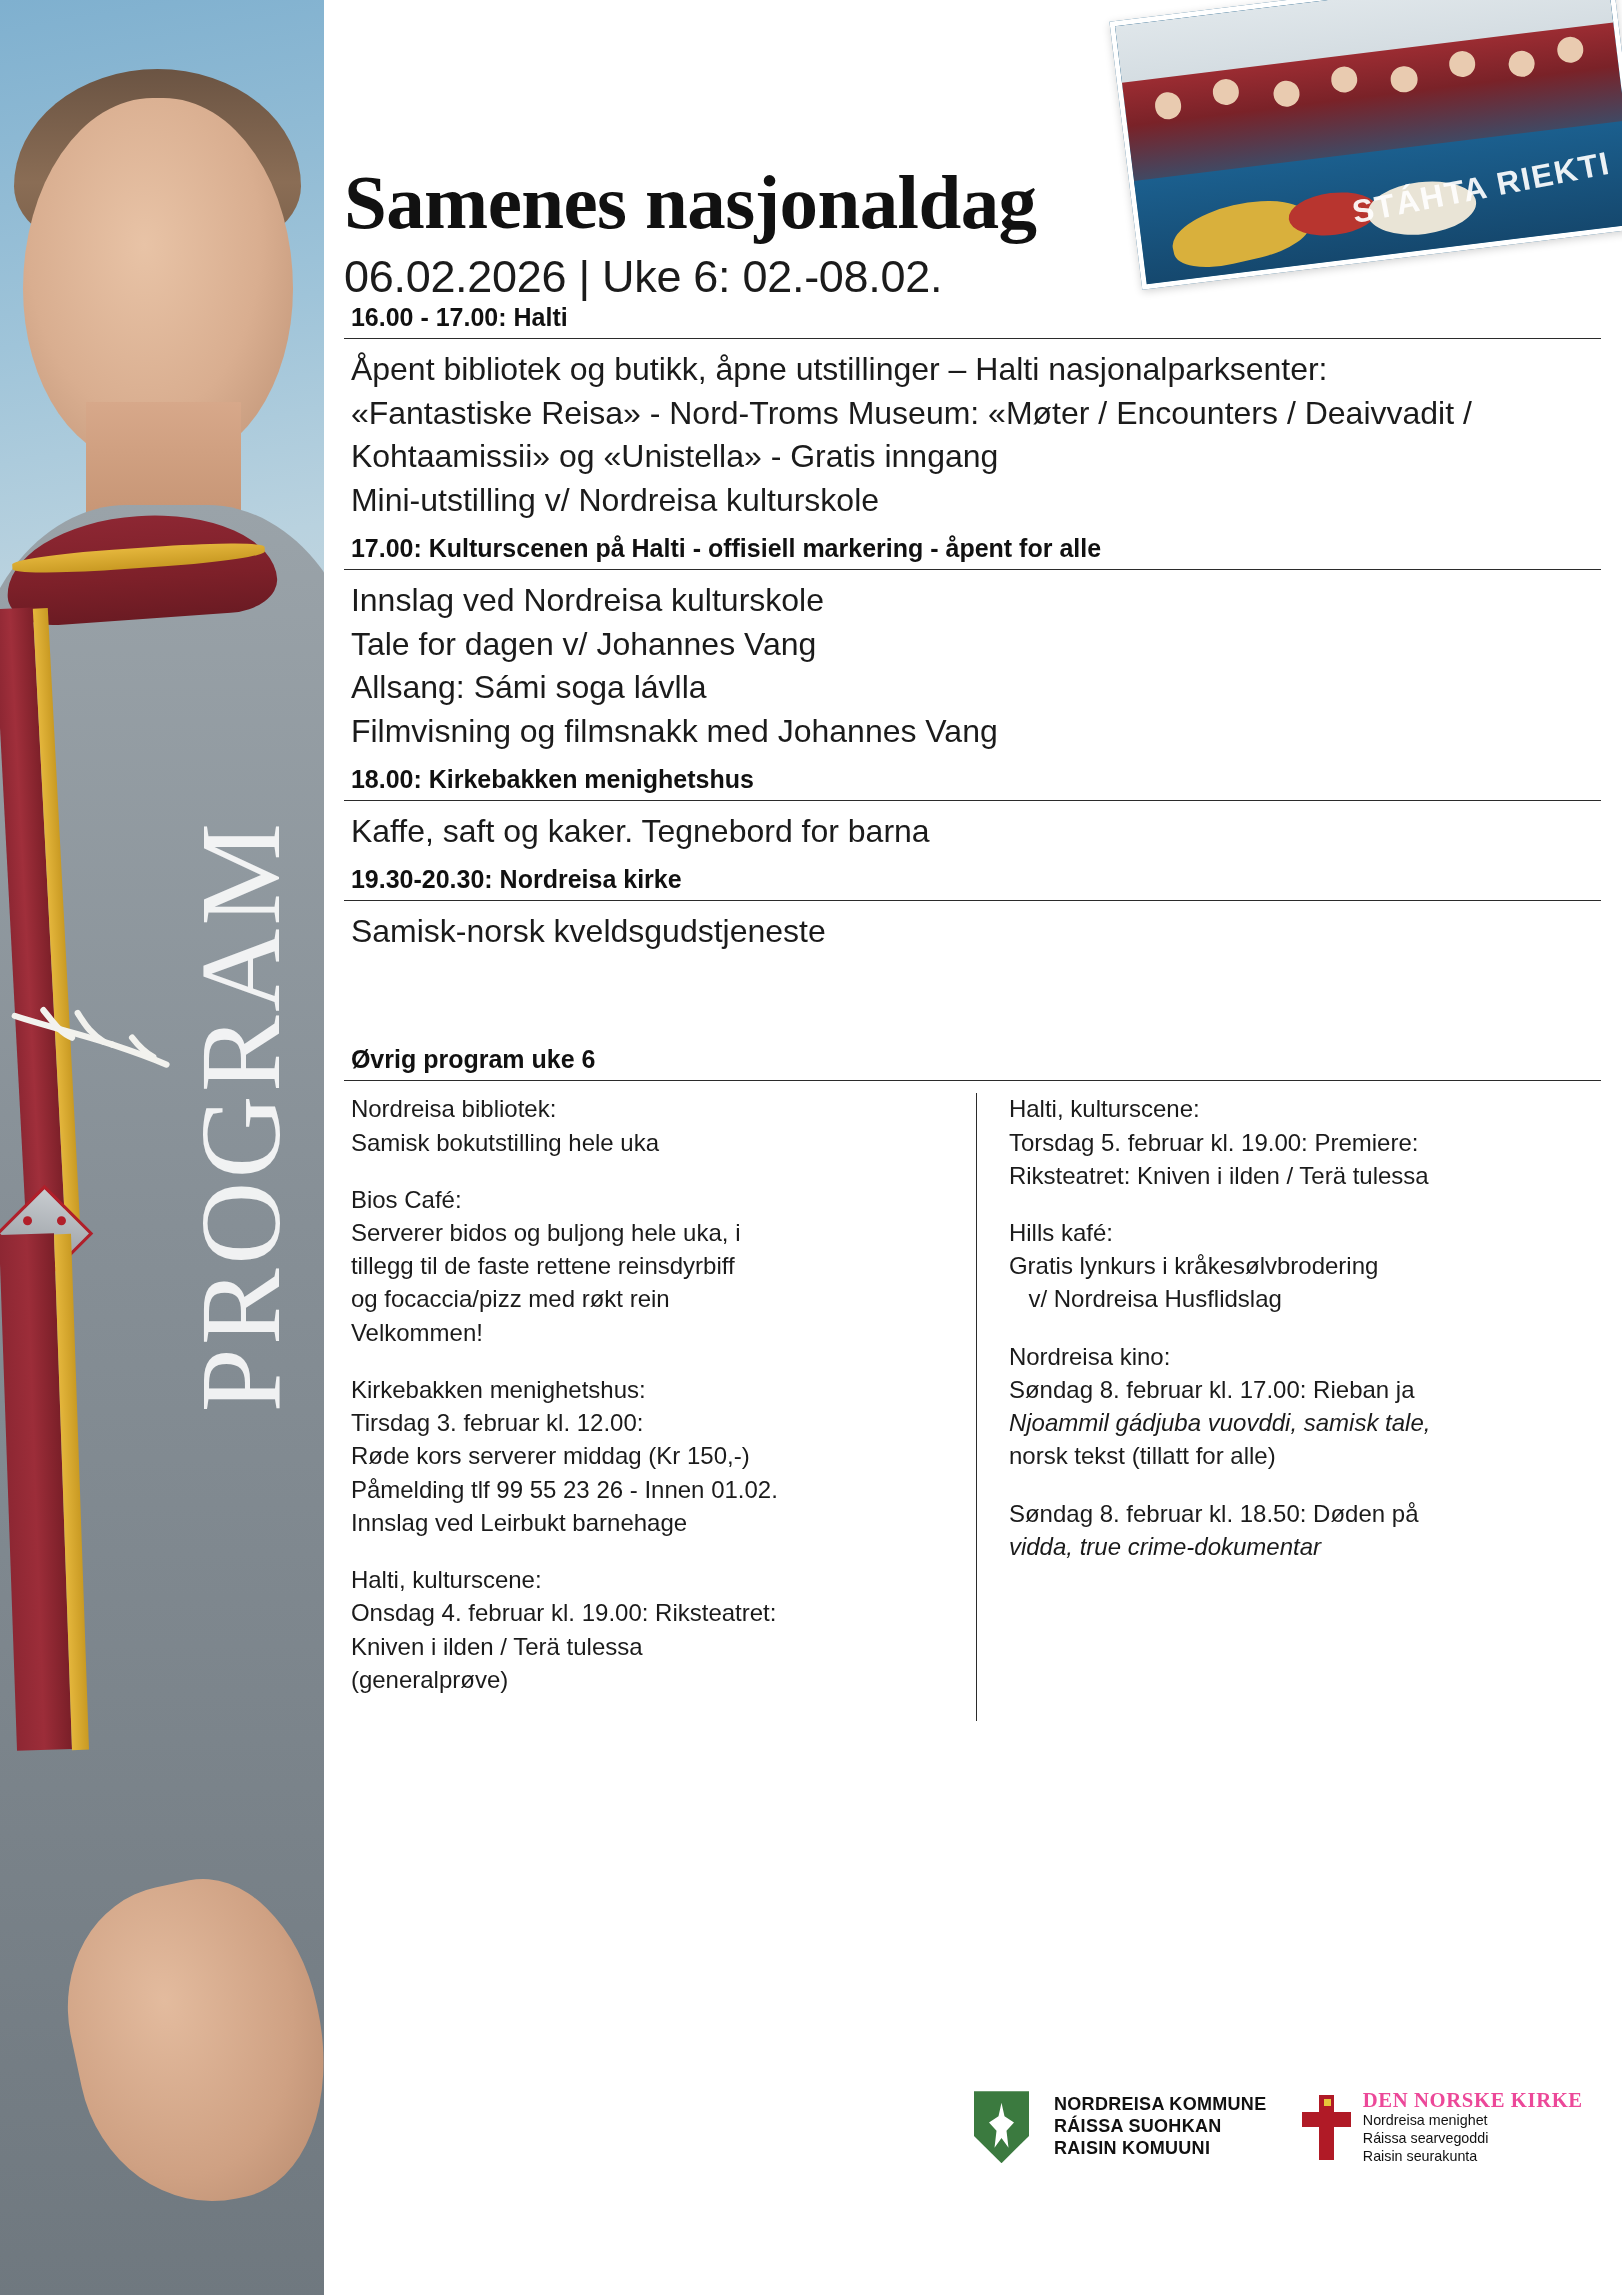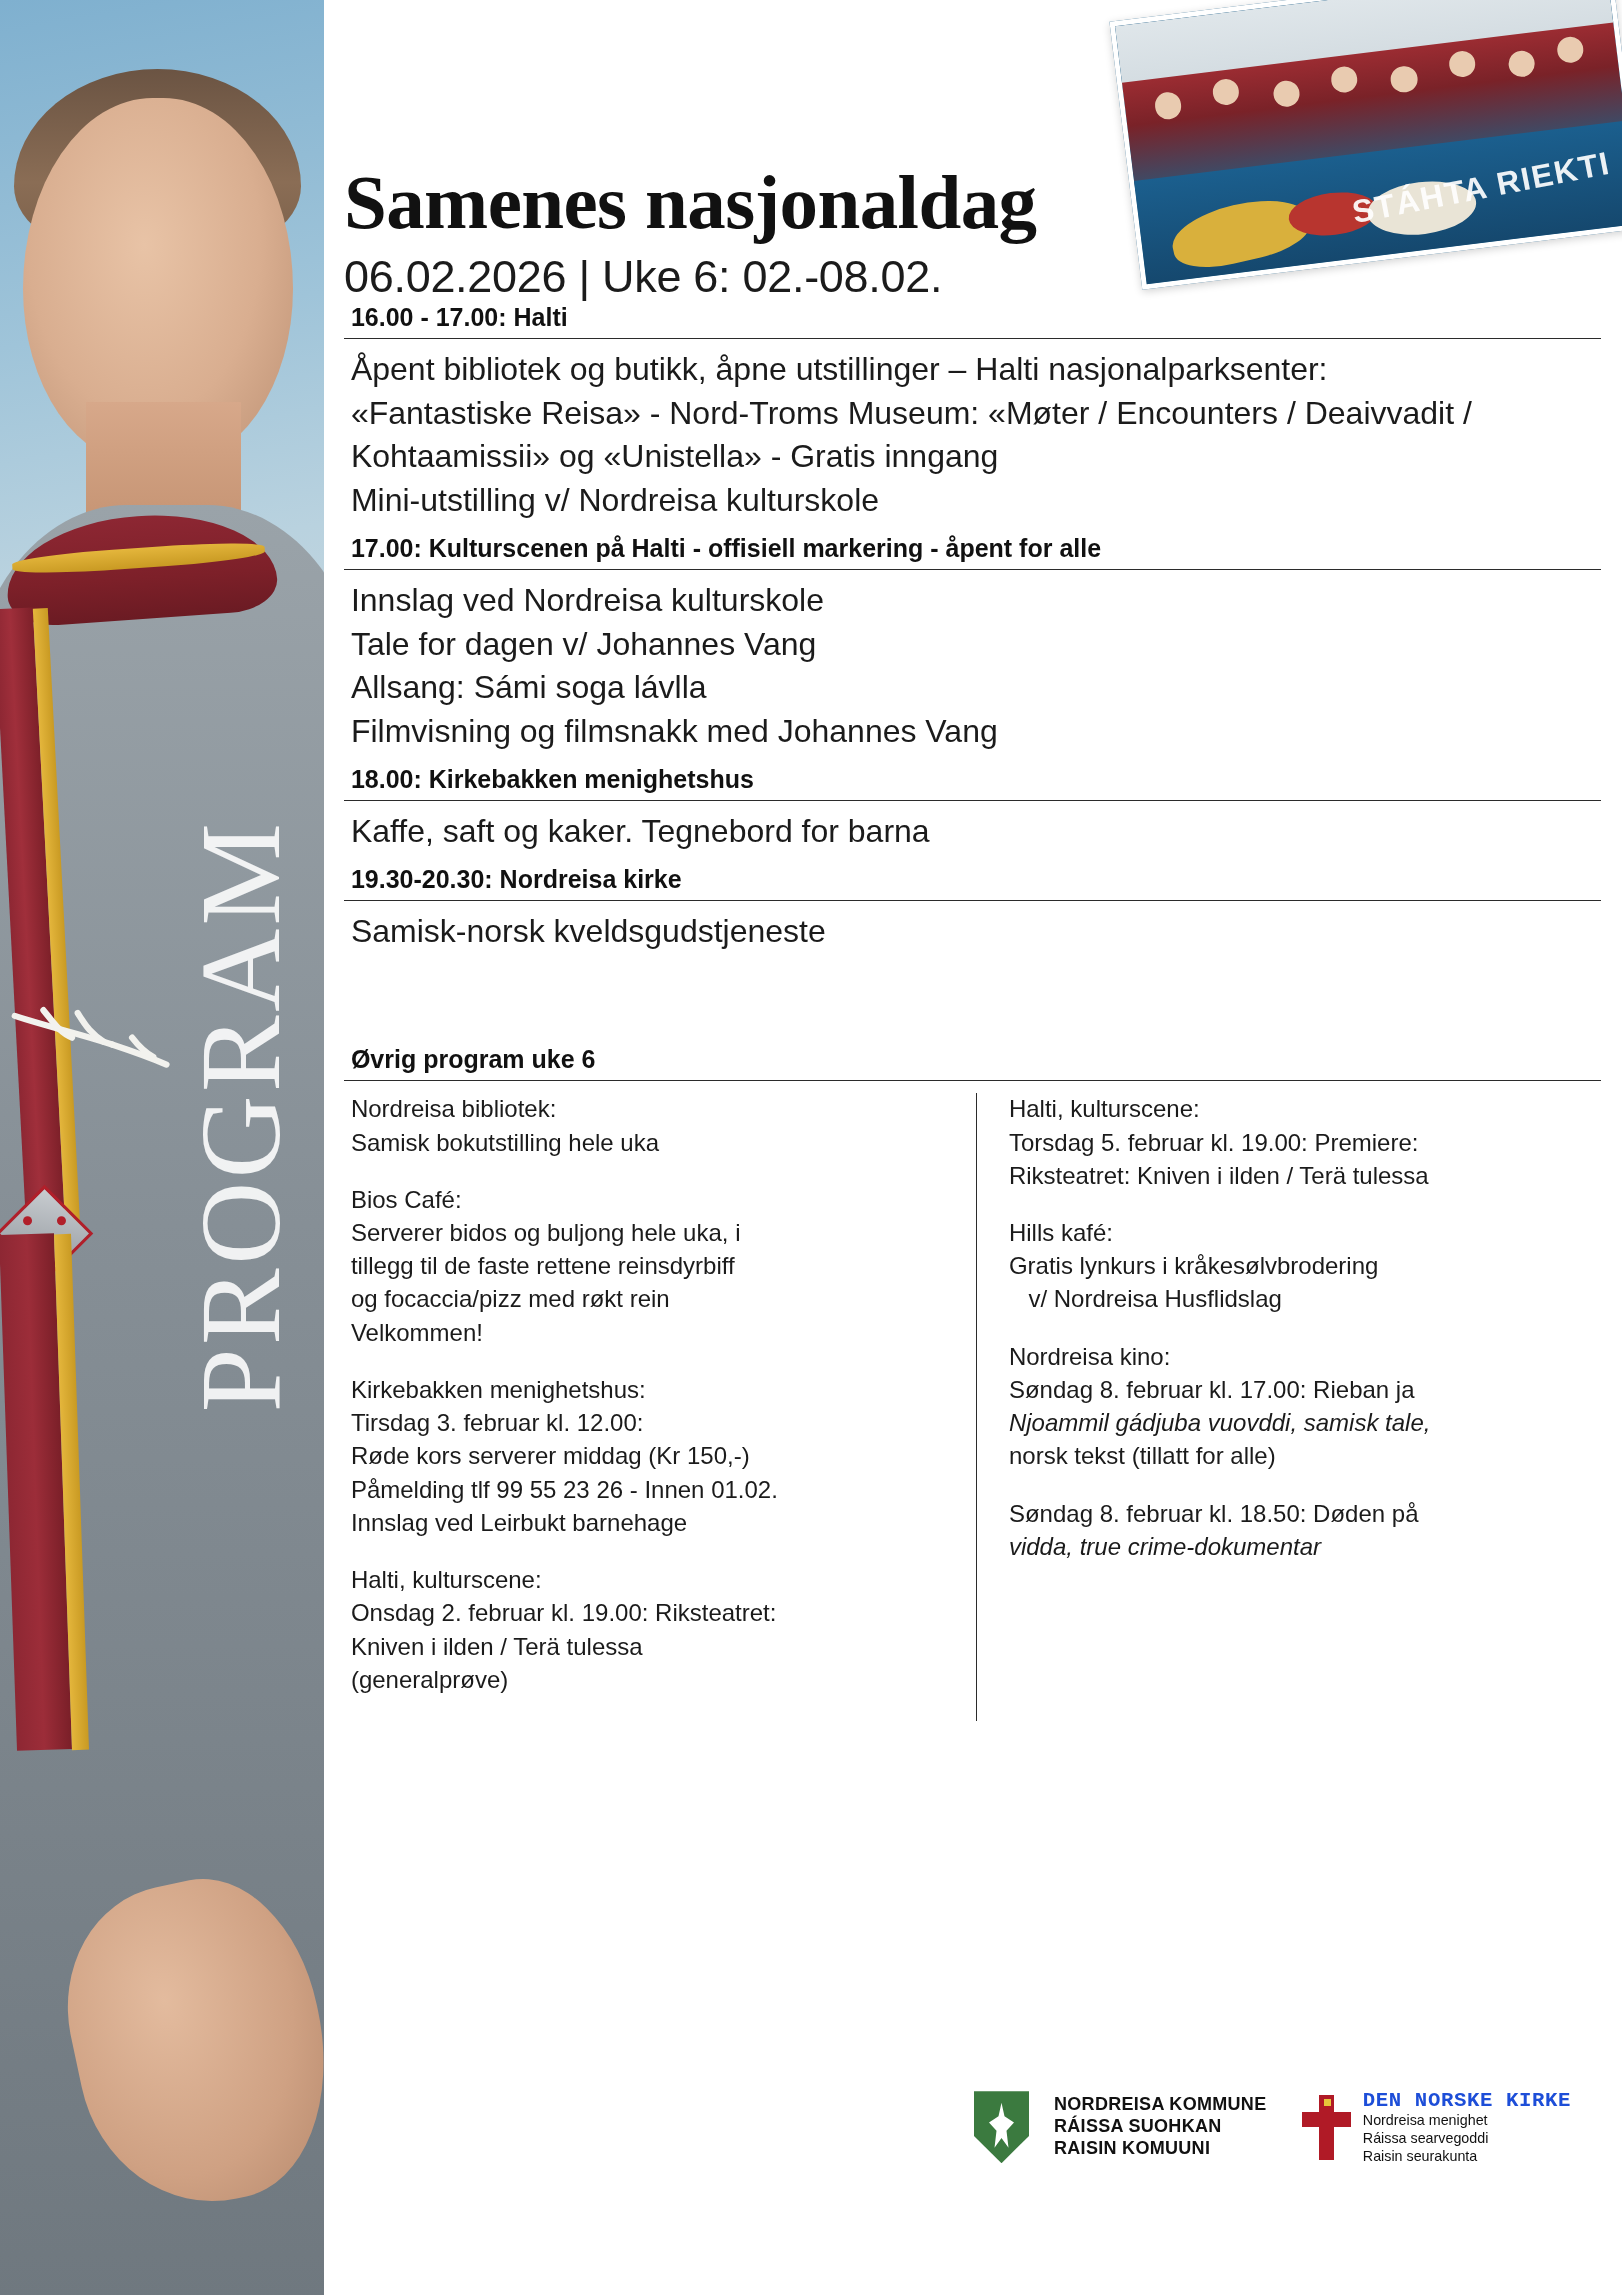--- a/index.html
+++ b/index.html
@@ -242,21 +242,21 @@
     content:""; position:absolute; left:15px; top:11.5px; width:25px; height:45px;
     background:#ffffff;
     clip-path: polygon(50% 0, 62% 30%, 100% 44%, 70% 62%, 78% 100%, 50% 78%, 22% 100%, 30% 62%, 0 44%, 38% 30%);
   }
   .kommune-text { font-size: 18px; font-weight: bold; line-height: 1.22; color:#111; letter-spacing:0.3px; }
   .logo-kirke { display:flex; align-items:center; gap: 9.2px; border-left: 0; padding-left: 11.5px; }
   .kirke-mark { width: 55px; height: 72px; position: relative; background: #ffffff; }
   .kirke-mark .kv { position:absolute; left:20.7px; top:3.4px; width:15px; height:65px; background:#b01a26; }
   .kirke-mark .kh { position:absolute; left:3.4px; top:20.7px; width:49px; height:15px; background:#b01a26; }
   .kirke-mark .kd { position:absolute; left:25px; top:8px; width:6.9px; height:6.9px; background:#e7c63a; }
-  .kirke-text .k1 { font-family:Liberation Mono, monospace; font-size: 20.7px; font-weight: bold; letter-spacing:0.6px; color:#1d4ed8; }
+  .kirke-text .k1 { font-family:Liberation Serif, serif; font-size: 20.7px; font-weight: bold; letter-spacing:0.6px; color:#ec4899; }
   .kirke-text .k2 { font-size: 14.3px; line-height:1.25; color:#111; }
 </style>
 </head>
 <body>
 
 <div class="photo-col">
   <div class="photo-sky"></div>
   <div class="photo-lower"></div>
   <div class="hair"></div>
   <div class="head"></div>
@@ -371,21 +371,21 @@
         </div>
         <div class="blk">
           <div>Kirkebakken menighetshus:</div>
           <div>Tirsdag 3. februar kl. 12.00:</div>
           <div>Røde kors serverer middag (Kr 150,-)</div>
           <div>Påmelding tlf 99 55 23 26 - Innen 01.02.</div>
           <div>Innslag ved Leirbukt barnehage</div>
         </div>
         <div class="blk">
           <div>Halti, kulturscene:</div>
-          <div>Onsdag 2. februar kl. 19.00: Riksteatret:</div>
+          <div>Onsdag 4. februar kl. 19.00: Riksteatret:</div>
           <div>Kniven i ilden / Terä tulessa</div>
           <div>(generalprøve)</div>
         </div>
       </div>
 
       <div class="col right">
         <div class="blk">
           <div>Halti, kulturscene:</div>
           <div>Torsdag 5. februar kl. 19.00: Premiere:</div>
           <div>Riksteatret: Kniven i ilden / Terä tulessa</div>

